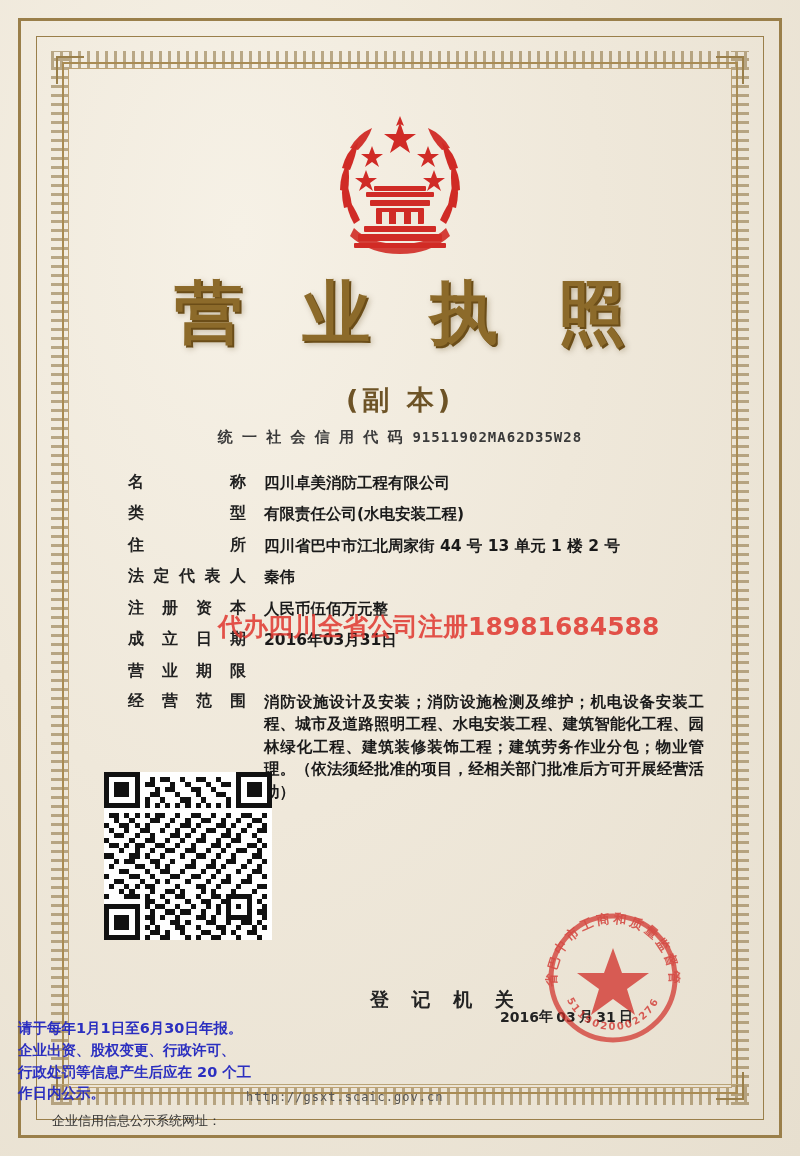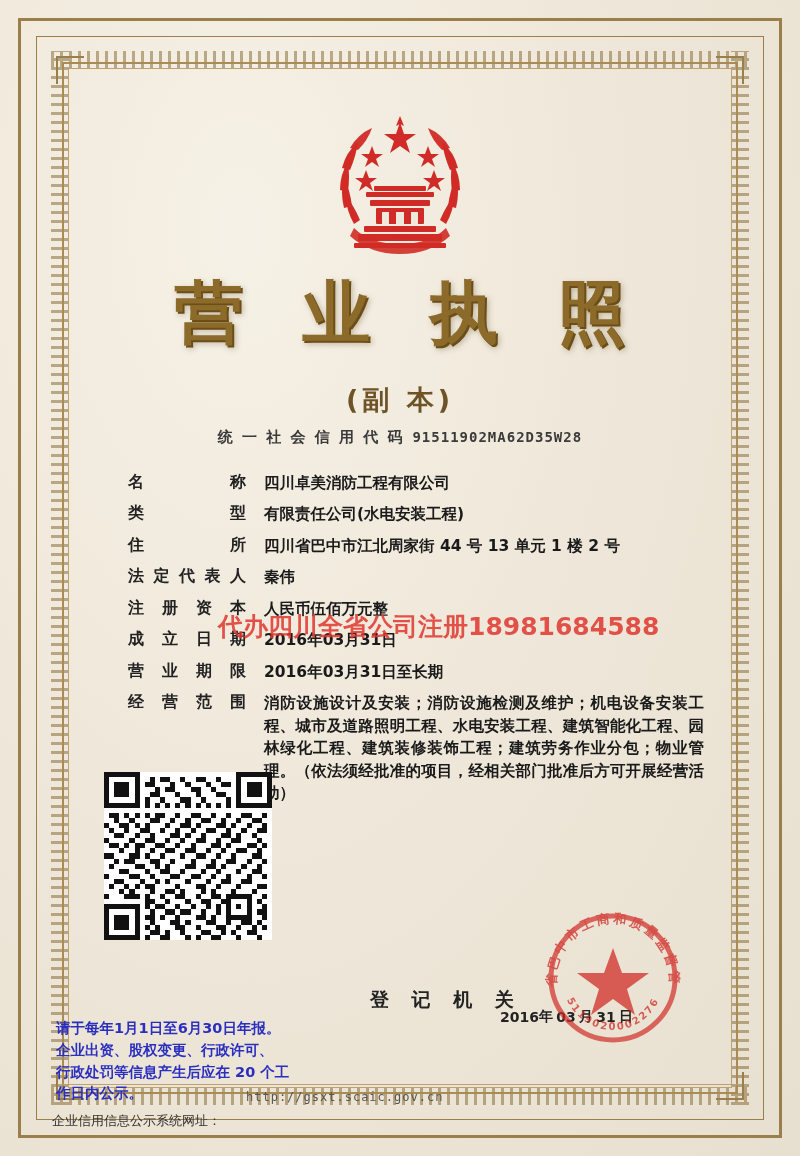--- a/index.html
+++ b/index.html
@@ -140,21 +140,20 @@
     font-size:25px;color:#e0372f;opacity:.85;font-weight:bold;
     white-space:nowrap;
     letter-spacing:0;
   }
 
   
   .note-left{
     position:absolute;left:18px;top:1018px;
     font-size:14.5px;color:#2b2fc0;line-height:1.5;
     font-weight:bold;
-    padding-left:38px;
   }
   .url{
     position:absolute;left:228px;top:1090px;
     font-size:12px;color:#555;font-family:"DejaVu Sans Mono",monospace;
     letter-spacing:1px;
     margin-left:18px;
   }
   .foot-left{
     position:absolute;left:52px;top:1112px;
     font-size:13px;color:#333;
@@ -284,21 +283,20 @@
       <div class="value">2016年03月31日</div>
     </div>
 
     <div class="row">
       <div class="label">
           <span>营</span>
           <span>业</span>
           <span>期</span>
           <span>限</span>
         </div>
-      <div class="value">2016年03月31日至长期</div>
     </div>
 
     <div class="row">
       <div class="label">
           <span>经</span>
           <span>营</span>
           <span>范</span>
           <span>围</span>
         </div>
       <div class="value scope">消防设施设计及安装；消防设施检测及维护；机电设备安装工程、城市及道路照明工程、水电安装工程、建筑智能化工程、园林绿化工程、建筑装修装饰工程；建筑劳务作业分包；物业管理。（依法须经批准的项目，经相关部门批准后方可开展经营活动）</div>

